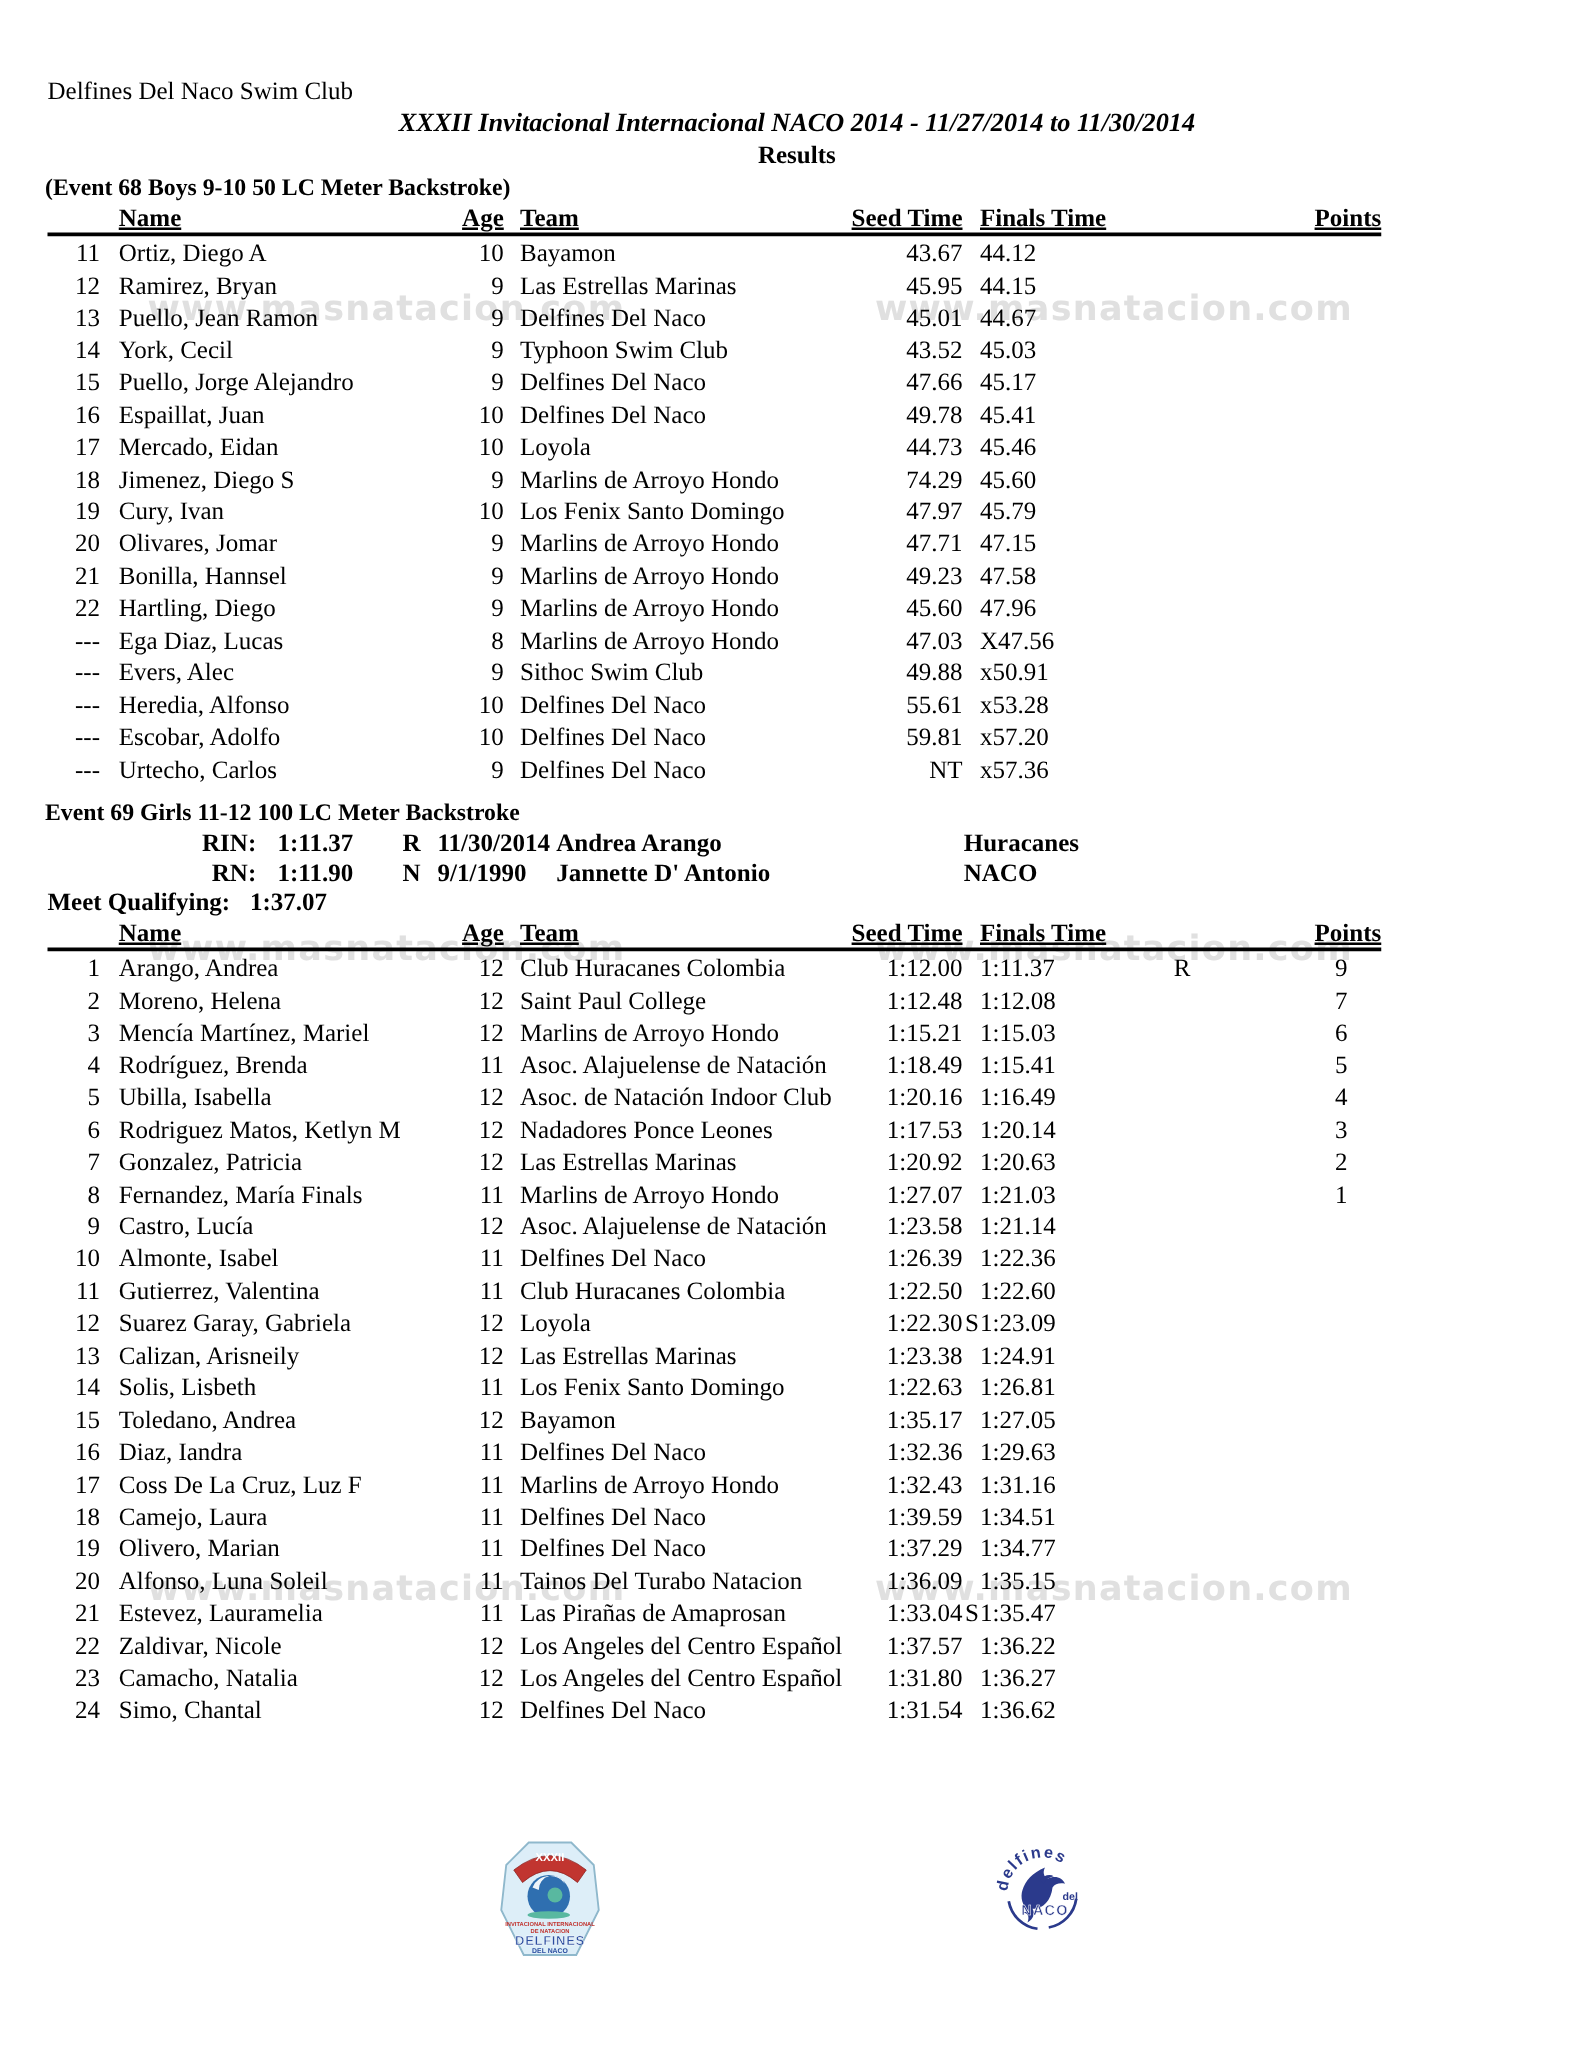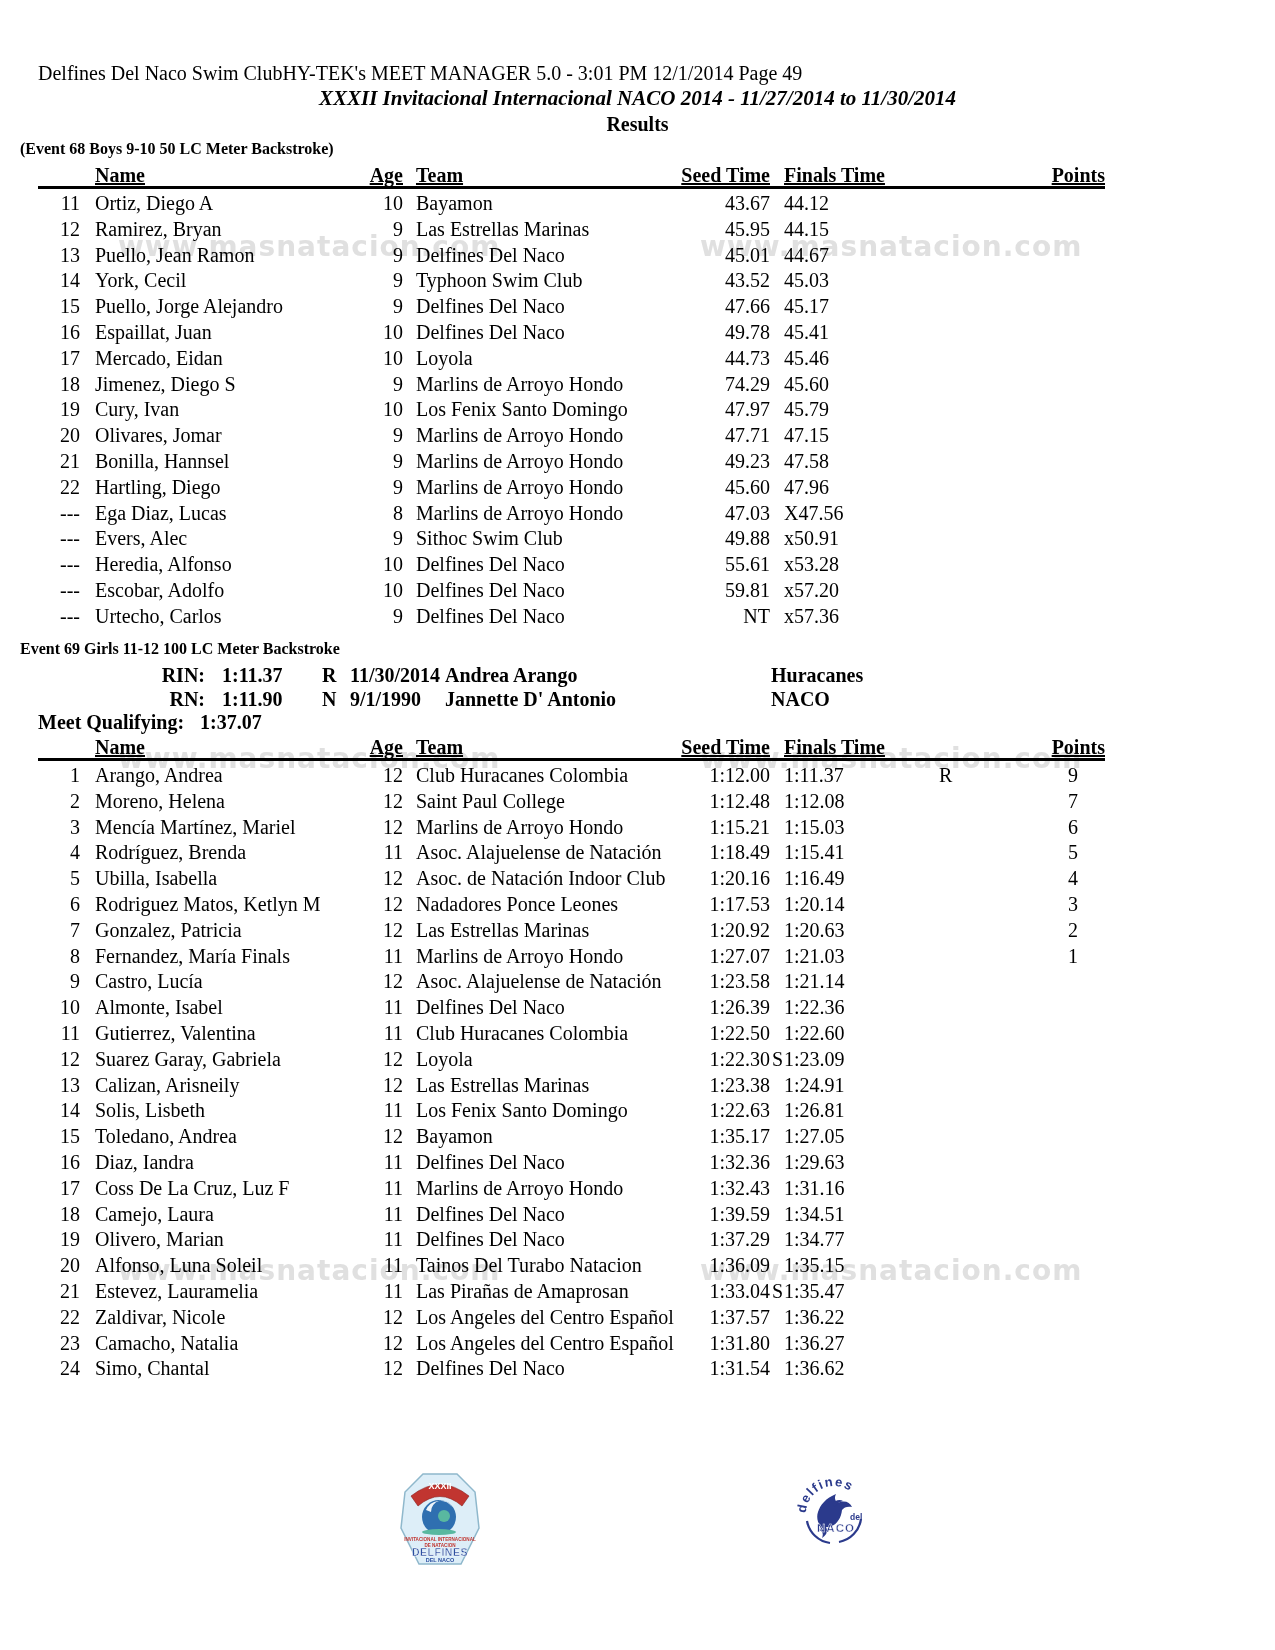--- a/index.html
+++ b/index.html
@@ -9,21 +9,21 @@
     font-family:"Liberation Serif","DejaVu Serif",serif;
     color:#000; font-size:20px;
   }
   .abs { position:absolute; }
   .center { left:0; width:1275px; text-align:center; }
 
   .top-header { top:62px; left:38px; width:1067px; display:flex; justify-content:flex-start; z-index:2; }
   .main-title { top:86px; font-weight:bold; font-size:21px; z-index:2;font-style:italic; }
   .results-title { top:113px; font-weight:bold; font-size:20px; z-index:2; }
 
-  .evt-title { left:20px; font-weight:bold; font-size:16px; white-space:nowrap; z-index:2; }
+  .evt-title { left:36px; font-weight:bold; font-size:19px; white-space:nowrap; z-index:2; }
   #e68-title { top:140px; }
   #e69-title { top:640px; }
 
   .grid-row {
     display:grid;
     grid-template-columns:42px 15px 270px 38px 13px 240px 114px 14px 153px 16px 125px 27px;
     width:1067px; line-height:25.8px; white-space:nowrap;
   }
   .tbl-header { left:38px; font-weight:bold; z-index:2; }
   #e68-header { top:163px; }
@@ -73,21 +73,20 @@
 
 <div class="wm" style="top:230px; left:118px;">www.masnatacion.com</div>
 <div class="wm" style="top:230px; left:700px;">www.masnatacion.com</div>
 <div class="wm" style="top:742px; left:118px;">www.masnatacion.com</div>
 <div class="wm" style="top:742px; left:700px;">www.masnatacion.com</div>
 <div class="wm" style="top:1254px; left:118px;">www.masnatacion.com</div>
 <div class="wm" style="top:1254px; left:700px;">www.masnatacion.com</div>
 
 <div class="abs top-header">
   <span>Delfines Del Naco Swim Club</span>
-  <span>HY-TEK's MEET MANAGER 5.0 - 3:01 PM  12/1/2014  Page 49</span>
 </div>
 <div class="abs center main-title">XXXII Invitacional Internacional NACO 2014 - 11/27/2014 to 11/30/2014</div>
 <div class="abs center results-title">Results</div>
 
 <div class="abs evt-title" id="e68-title">(Event 68  Boys 9-10 50 LC Meter Backstroke)</div>
 
 <div class="abs grid-row tbl-header" id="e68-header">
   <span class="c-place"></span>
   <span></span>
   <span class="c-name u">Name</span>

